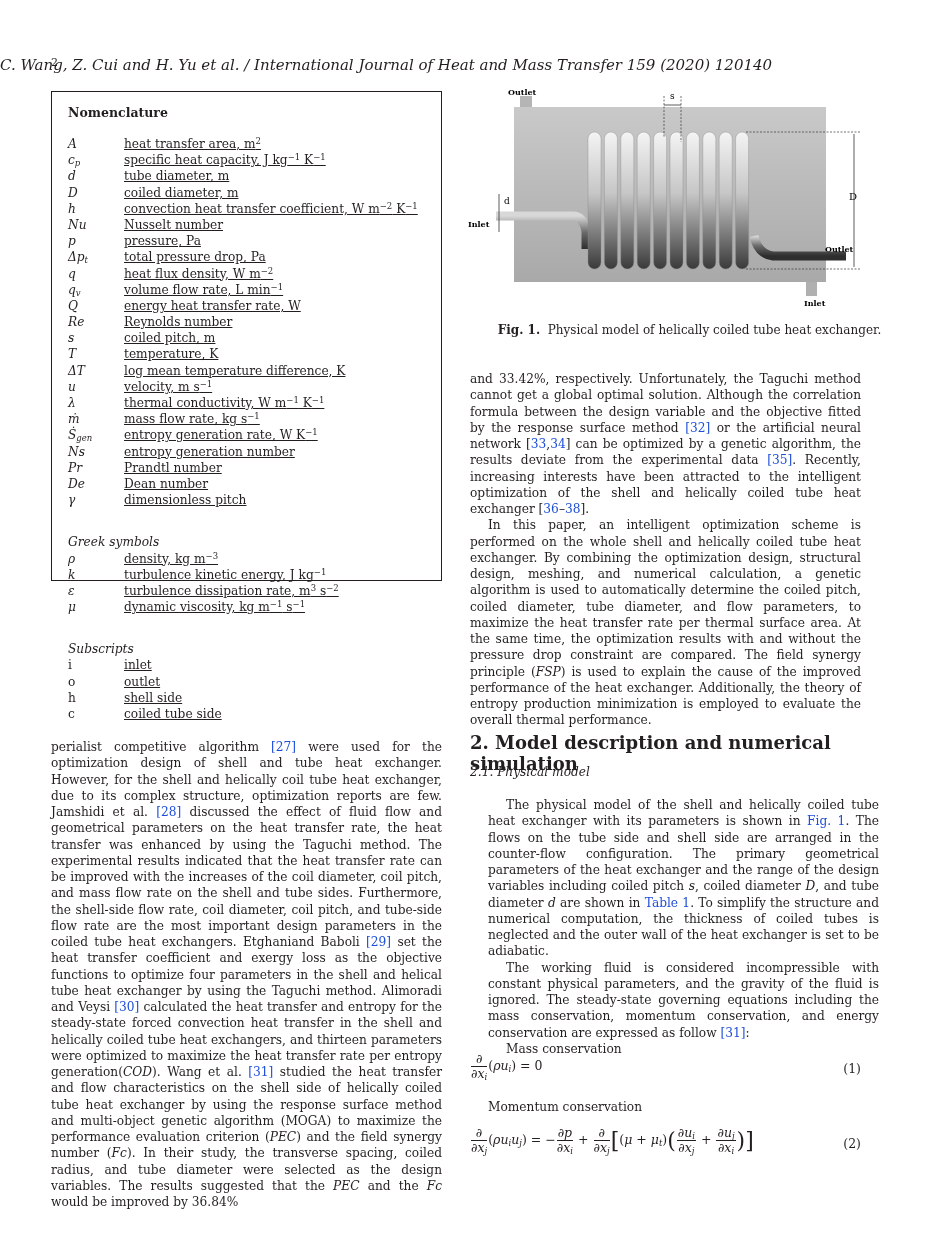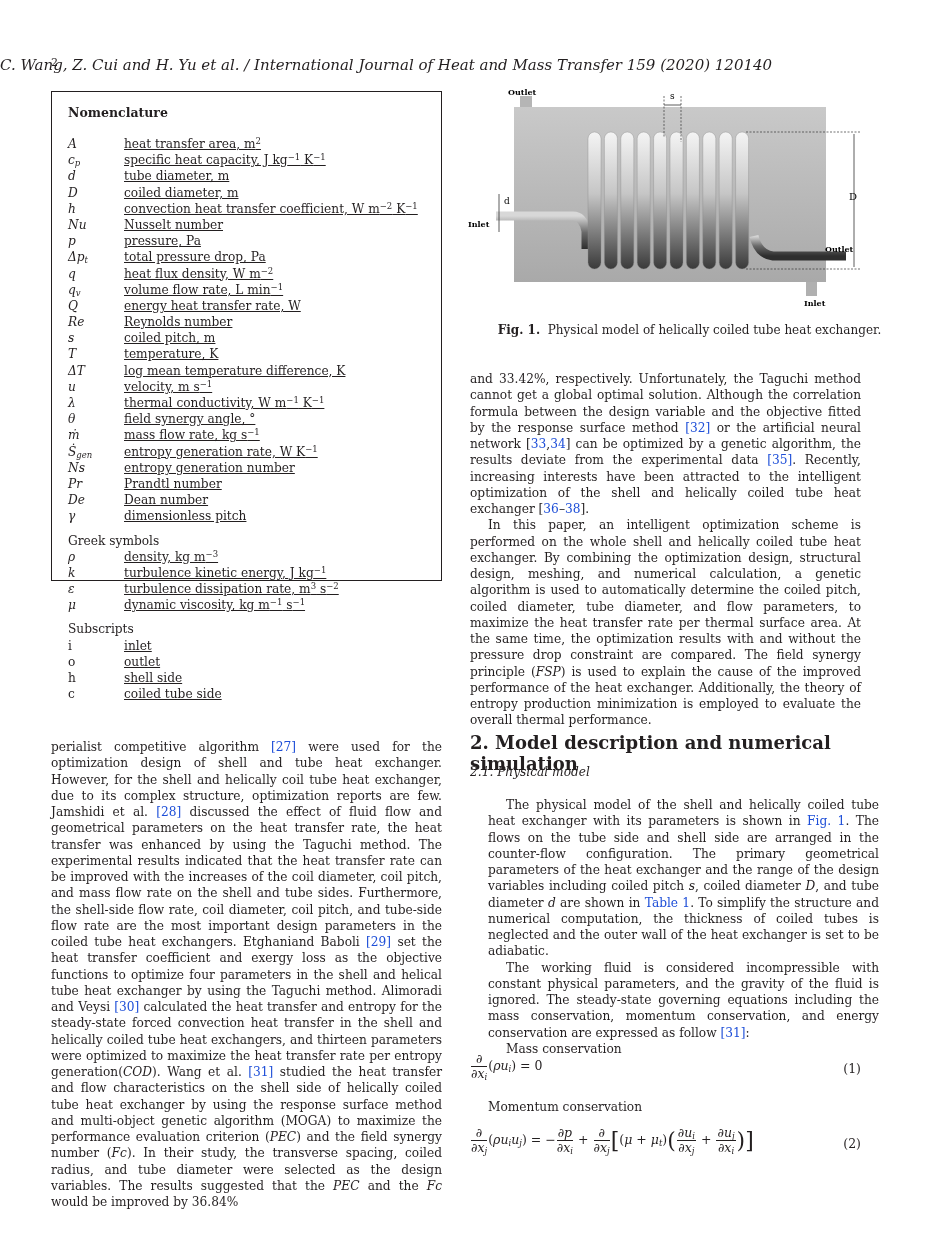--- a/index.html
+++ b/index.html
@@ -9,21 +9,21 @@
   .running-head { position:absolute; left:0; width:925px; top:56px; 
                   font-size:15px; font-style:italic; }
   .nom-box { position:absolute; left:51px; top:91px; width:391px; height:490px;
              border:1px solid #231f20; box-sizing:border-box; }
   .nom-title { position:absolute; left:16px; top:13px; font-weight:bold; font-size:12.5px; }
   .nom-list { position:absolute; left:16px; top:44px; font-size:12.2px; }
   .nom-row { height:16.2px; line-height:16.2px; white-space:nowrap; position:relative; }
   .nom-sym { display:inline-block; width:56px; font-style:italic; }
   .nom-sym.upright { font-style:normal; }
   .nom-desc { display:inline-block;text-decoration:underline; }
-  .nom-head { height:16.2px; line-height:16.2px; margin-top:8px; }
+  .nom-head { font-style:italic; height:16.2px; line-height:16.2px; margin-top:26px; }
   sup { font-size:8.5px; vertical-align:4px; line-height:0; }
   sub { font-size:8.5px; vertical-align:-2px; line-height:0; }
   .col-text { position:absolute; font-size:12.2px; line-height:16.25px; text-align:justify; }
   .col-text p { margin:0; }
   .indent { text-indent:18px; }
   .ref { color:#1d4ed8; }
   em { font-style:italic; }
   .left-col { left:51px; top:739px; width:391px; }
   .right-col1 { left:470px; top:371px; width:391px; }
   .section-title { position:absolute; left:470px; top:732px; font-weight:bold; font-size:18px; }
@@ -57,21 +57,20 @@
       <div class="nom-row"><span class="nom-sym">Δp<sub>t</sub></span><span class="nom-desc">total pressure drop, Pa</span></div>
       <div class="nom-row"><span class="nom-sym">q</span><span class="nom-desc">heat flux density, W m<sup>−2</sup></span></div>
       <div class="nom-row"><span class="nom-sym">q<sub>v</sub></span><span class="nom-desc">volume flow rate, L min<sup>−1</sup></span></div>
       <div class="nom-row"><span class="nom-sym">Q</span><span class="nom-desc">energy heat transfer rate, W</span></div>
       <div class="nom-row"><span class="nom-sym">Re</span><span class="nom-desc">Reynolds number</span></div>
       <div class="nom-row"><span class="nom-sym">s</span><span class="nom-desc">coiled pitch, m</span></div>
       <div class="nom-row"><span class="nom-sym">T</span><span class="nom-desc">temperature, K</span></div>
       <div class="nom-row"><span class="nom-sym">ΔT</span><span class="nom-desc">log mean temperature difference, K</span></div>
       <div class="nom-row"><span class="nom-sym">u</span><span class="nom-desc">velocity, m s<sup>−1</sup></span></div>
       <div class="nom-row"><span class="nom-sym">λ</span><span class="nom-desc">thermal conductivity, W m<sup>−1</sup> K<sup>−1</sup></span></div>
-      <div class="nom-row"><span class="nom-sym">θ</span><span class="nom-desc">field synergy angle, °</span></div>
       <div class="nom-row"><span class="nom-sym">ṁ</span><span class="nom-desc">mass flow rate, kg s<sup>−1</sup></span></div>
       <div class="nom-row"><span class="nom-sym">Ṡ<sub>gen</sub></span><span class="nom-desc">entropy generation rate, W K<sup>−1</sup></span></div>
       <div class="nom-row"><span class="nom-sym">Ns</span><span class="nom-desc">entropy generation number</span></div>
       <div class="nom-row"><span class="nom-sym">Pr</span><span class="nom-desc">Prandtl number</span></div>
       <div class="nom-row"><span class="nom-sym">De</span><span class="nom-desc">Dean number</span></div>
       <div class="nom-row"><span class="nom-sym">γ</span><span class="nom-desc">dimensionless pitch</span></div>
       <div class="nom-head">Greek symbols</div>
       <div class="nom-row"><span class="nom-sym">ρ</span><span class="nom-desc">density, kg m<sup>−3</sup></span></div>
       <div class="nom-row"><span class="nom-sym">k</span><span class="nom-desc">turbulence kinetic energy, J kg<sup>−1</sup></span></div>
       <div class="nom-row"><span class="nom-sym">ε</span><span class="nom-desc">turbulence dissipation rate, m<sup>3</sup> s<sup>−2</sup></span></div>

